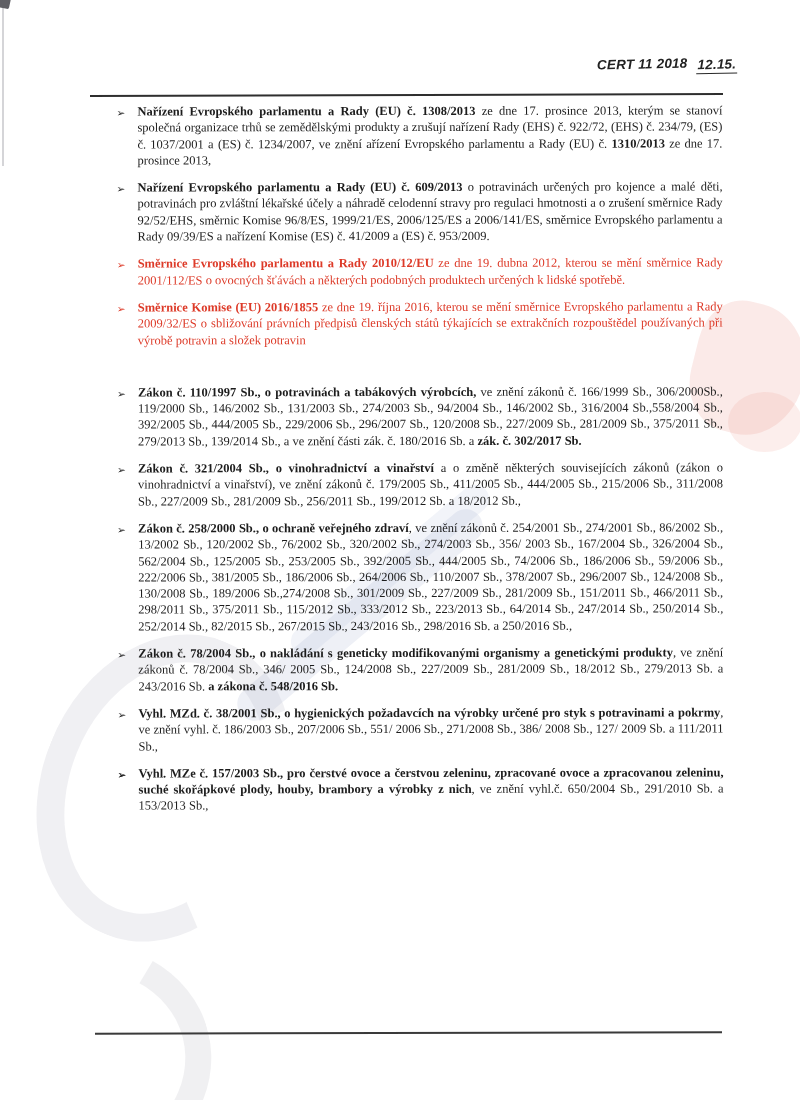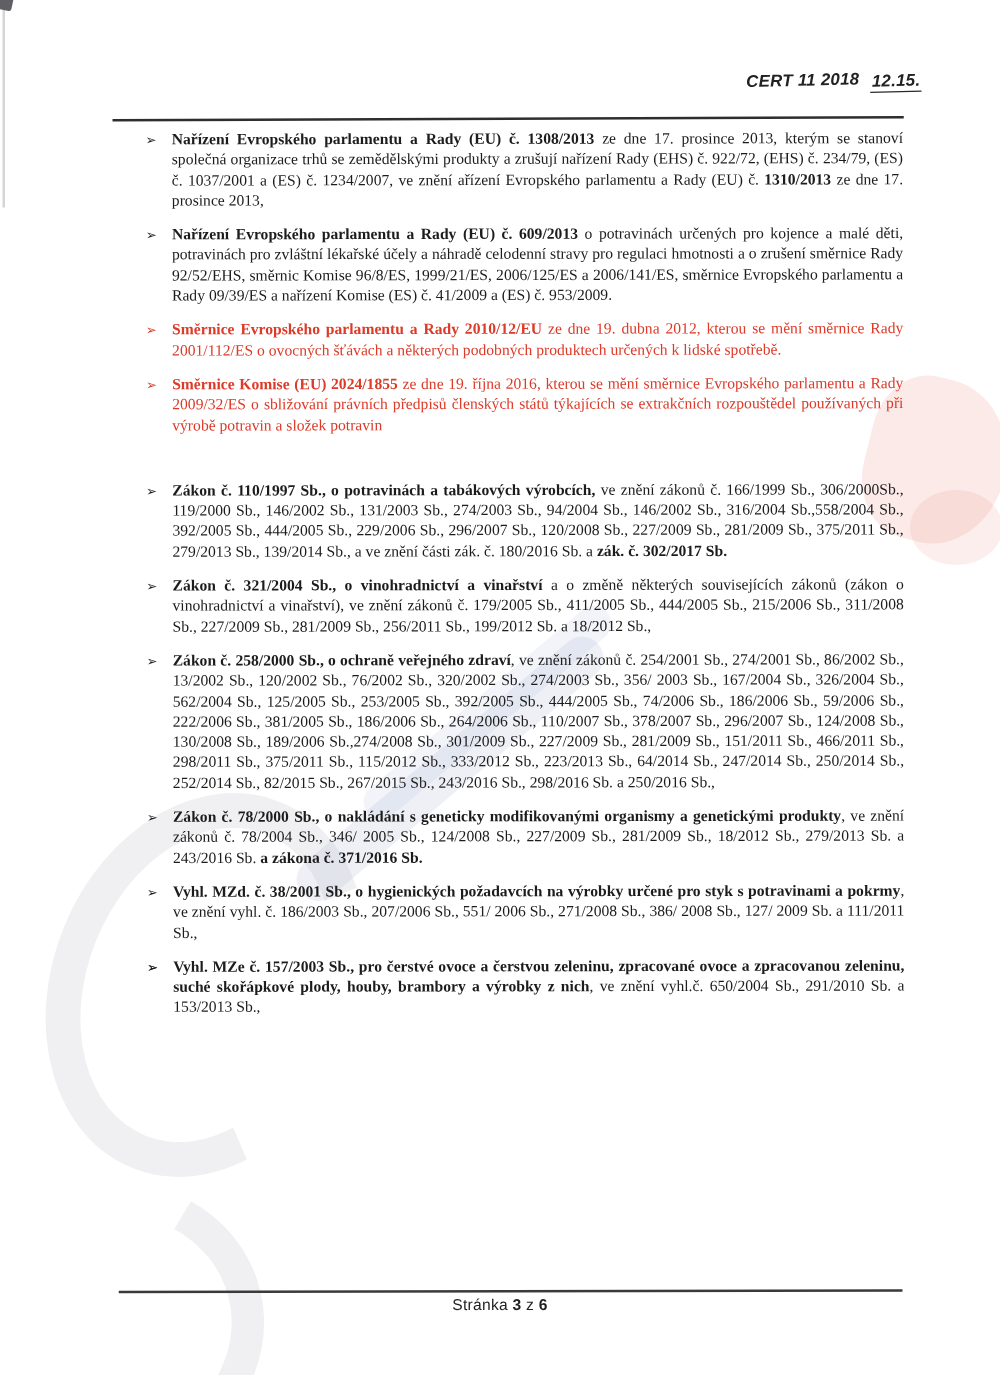--- a/index.html
+++ b/index.html
@@ -65,31 +65,25 @@
   <div class="doc-header">
     <span>CERT 11 2018</span>
     <span class="suffix">12.15.</span>
   </div>
   <div class="rule-top"></div>
 
   <div class="content">
       <div class="bullet-item"><span class="marker">➢</span><span><span class="b">Nařízení Evropského parlamentu a Rady (EU) č. 1308/2013</span><span> ze dne 17. prosince 2013, kterým se stanoví společná organizace trhů se zemědělskými produkty a zrušují nařízení Rady (EHS) č. 922/72, (EHS) č. 234/79, (ES) č. 1037/2001 a (ES) č. 1234/2007, ve znění ařízení Evropského parlamentu a Rady (EU) č. </span><span class="b">1310/2013</span><span> ze dne 17. prosince 2013,</span></span></div>
       <div class="bullet-item"><span class="marker">➢</span><span><span class="b">Nařízení Evropského parlamentu a Rady (EU) č. 609/2013</span><span> o potravinách určených pro kojence a malé děti, potravinách pro zvláštní lékařské účely a náhradě celodenní stravy pro regulaci hmotnosti a o zrušení směrnice Rady 92/52/EHS, směrnic Komise 96/8/ES, 1999/21/ES, 2006/125/ES a 2006/141/ES, směrnice Evropského parlamentu a Rady 09/39/ES a nařízení Komise (ES) č. 41/2009 a (ES) č. 953/2009.</span></span></div>
       <div class="bullet-item red"><span class="marker">➢</span><span><span class="b">Směrnice Evropského parlamentu a Rady 2010/12/EU</span><span> ze dne 19. dubna 2012, kterou se mění směrnice Rady 2001/112/ES o ovocných šťávách a některých podobných produktech určených k lidské spotřebě.</span></span></div>
-      <div class="bullet-item red gap-after"><span class="marker">➢</span><span><span class="b">Směrnice Komise (EU) 2024/1855</span><span> ze dne 19. října 2016, kterou se mění směrnice Evropského parlamentu a Rady 2009/32/ES o sbližování právních předpisů členských států týkajících se extrakčních rozpouštědel používaných při výrobě potravin a složek potravin</span></span></div>
+      <div class="bullet-item red gap-after"><span class="marker">➢</span><span><span class="b">Směrnice Komise (EU) 2016/1855</span><span> ze dne 19. října 2016, kterou se mění směrnice Evropského parlamentu a Rady 2009/32/ES o sbližování právních předpisů členských států týkajících se extrakčních rozpouštědel používaných při výrobě potravin a složek potravin</span></span></div>
       <div class="bullet-item"><span class="marker">➢</span><span><span class="b">Zákon č. 110/1997 Sb., o potravinách a tabákových výrobcích,</span><span> ve znění zákonů č. 166/1999 Sb., 306/2000Sb., 119/2000 Sb., 146/2002 Sb., 131/2003 Sb., 274/2003 Sb., 94/2004 Sb., 146/2002 Sb., 316/2004 Sb.,558/2004 Sb., 392/2005 Sb., 444/2005 Sb., 229/2006 Sb., 296/2007 Sb., 120/2008 Sb., 227/2009 Sb., 281/2009 Sb., 375/2011 Sb., 279/2013 Sb., 139/2014 Sb., a ve znění části zák. č. 180/2016 Sb. a </span><span class="b">zák. č. 302/2017 Sb.</span></span></div>
       <div class="bullet-item"><span class="marker">➢</span><span><span class="b">Zákon č. 321/2004 Sb., o vinohradnictví a vinařství</span><span> a o změně některých souvisejících zákonů (zákon o vinohradnictví a vinařství), ve znění zákonů č. 179/2005 Sb., 411/2005 Sb., 444/2005 Sb., 215/2006 Sb., 311/2008 Sb., 227/2009 Sb., 281/2009 Sb., 256/2011 Sb., 199/2012 Sb. a 18/2012 Sb.,</span></span></div>
       <div class="bullet-item"><span class="marker">➢</span><span><span class="b">Zákon č. 258/2000 Sb., o ochraně veřejného zdraví</span><span>, ve znění zákonů č. 254/2001 Sb., 274/2001 Sb., 86/2002 Sb., 13/2002 Sb., 120/2002 Sb., 76/2002 Sb., 320/2002 Sb., 274/2003 Sb., 356/ 2003 Sb., 167/2004 Sb., 326/2004 Sb., 562/2004 Sb., 125/2005 Sb., 253/2005 Sb., 392/2005 Sb., 444/2005 Sb., 74/2006 Sb., 186/2006 Sb., 59/2006 Sb., 222/2006 Sb., 381/2005 Sb., 186/2006 Sb., 264/2006 Sb., 110/2007 Sb., 378/2007 Sb., 296/2007 Sb., 124/2008 Sb., 130/2008 Sb., 189/2006 Sb.,274/2008 Sb., 301/2009 Sb., 227/2009 Sb., 281/2009 Sb., 151/2011 Sb., 466/2011 Sb., 298/2011 Sb., 375/2011 Sb., 115/2012 Sb., 333/2012 Sb., 223/2013 Sb., 64/2014 Sb., 247/2014 Sb., 250/2014 Sb., 252/2014 Sb., 82/2015 Sb., 267/2015 Sb., 243/2016 Sb., 298/2016 Sb. a 250/2016 Sb.,</span></span></div>
-      <div class="bullet-item"><span class="marker">➢</span><span><span class="b">Zákon č. 78/2000 Sb., o nakládání s geneticky modifikovanými organismy a genetickými produkty</span><span>, ve znění zákonů č. 78/2004 Sb., 346/ 2005 Sb., 124/2008 Sb., 227/2009 Sb., 281/2009 Sb., 18/2012 Sb., 279/2013 Sb. a 243/2016 Sb. </span><span class="b">a zákona č. 371/2016 Sb.</span></span></div>
+      <div class="bullet-item"><span class="marker">➢</span><span><span class="b">Zákon č. 78/2004 Sb., o nakládání s geneticky modifikovanými organismy a genetickými produkty</span><span>, ve znění zákonů č. 78/2004 Sb., 346/ 2005 Sb., 124/2008 Sb., 227/2009 Sb., 281/2009 Sb., 18/2012 Sb., 279/2013 Sb. a 243/2016 Sb. </span><span class="b">a zákona č. 548/2016 Sb.</span></span></div>
       <div class="bullet-item"><span class="marker">➢</span><span><span class="b">Vyhl. MZd. č. 38/2001 Sb., o hygienických požadavcích na výrobky určené pro styk s potravinami a pokrmy</span><span>, ve znění vyhl. č. 186/2003 Sb., 207/2006 Sb., 551/ 2006 Sb., 271/2008 Sb., 386/ 2008 Sb., 127/ 2009 Sb. a 111/2011 Sb.,</span></span></div>
       <div class="bullet-item"><span class="marker">➢</span></div>
       <div class="bullet-item"><span class="marker">➢</span><span><span class="b">Vyhl. MZe č. 157/2003 Sb., pro čerstvé ovoce a čerstvou zeleninu, zpracované ovoce a zpracovanou zeleninu, suché skořápkové plody, houby, brambory a výrobky z nich</span><span>, ve znění vyhl.č. 650/2004 Sb., 291/2010 Sb. a 153/2013 Sb.,</span></span></div>
     </div>
 
   <div class="footer-rule"></div>
-  <div class="page-footer">
-    <span>Stránka</span>
-    <span class="num">3</span>
-    <span>z</span>
-    <span class="num">6</span>
-  </div>
 
 </div>
 
 </body></html>

